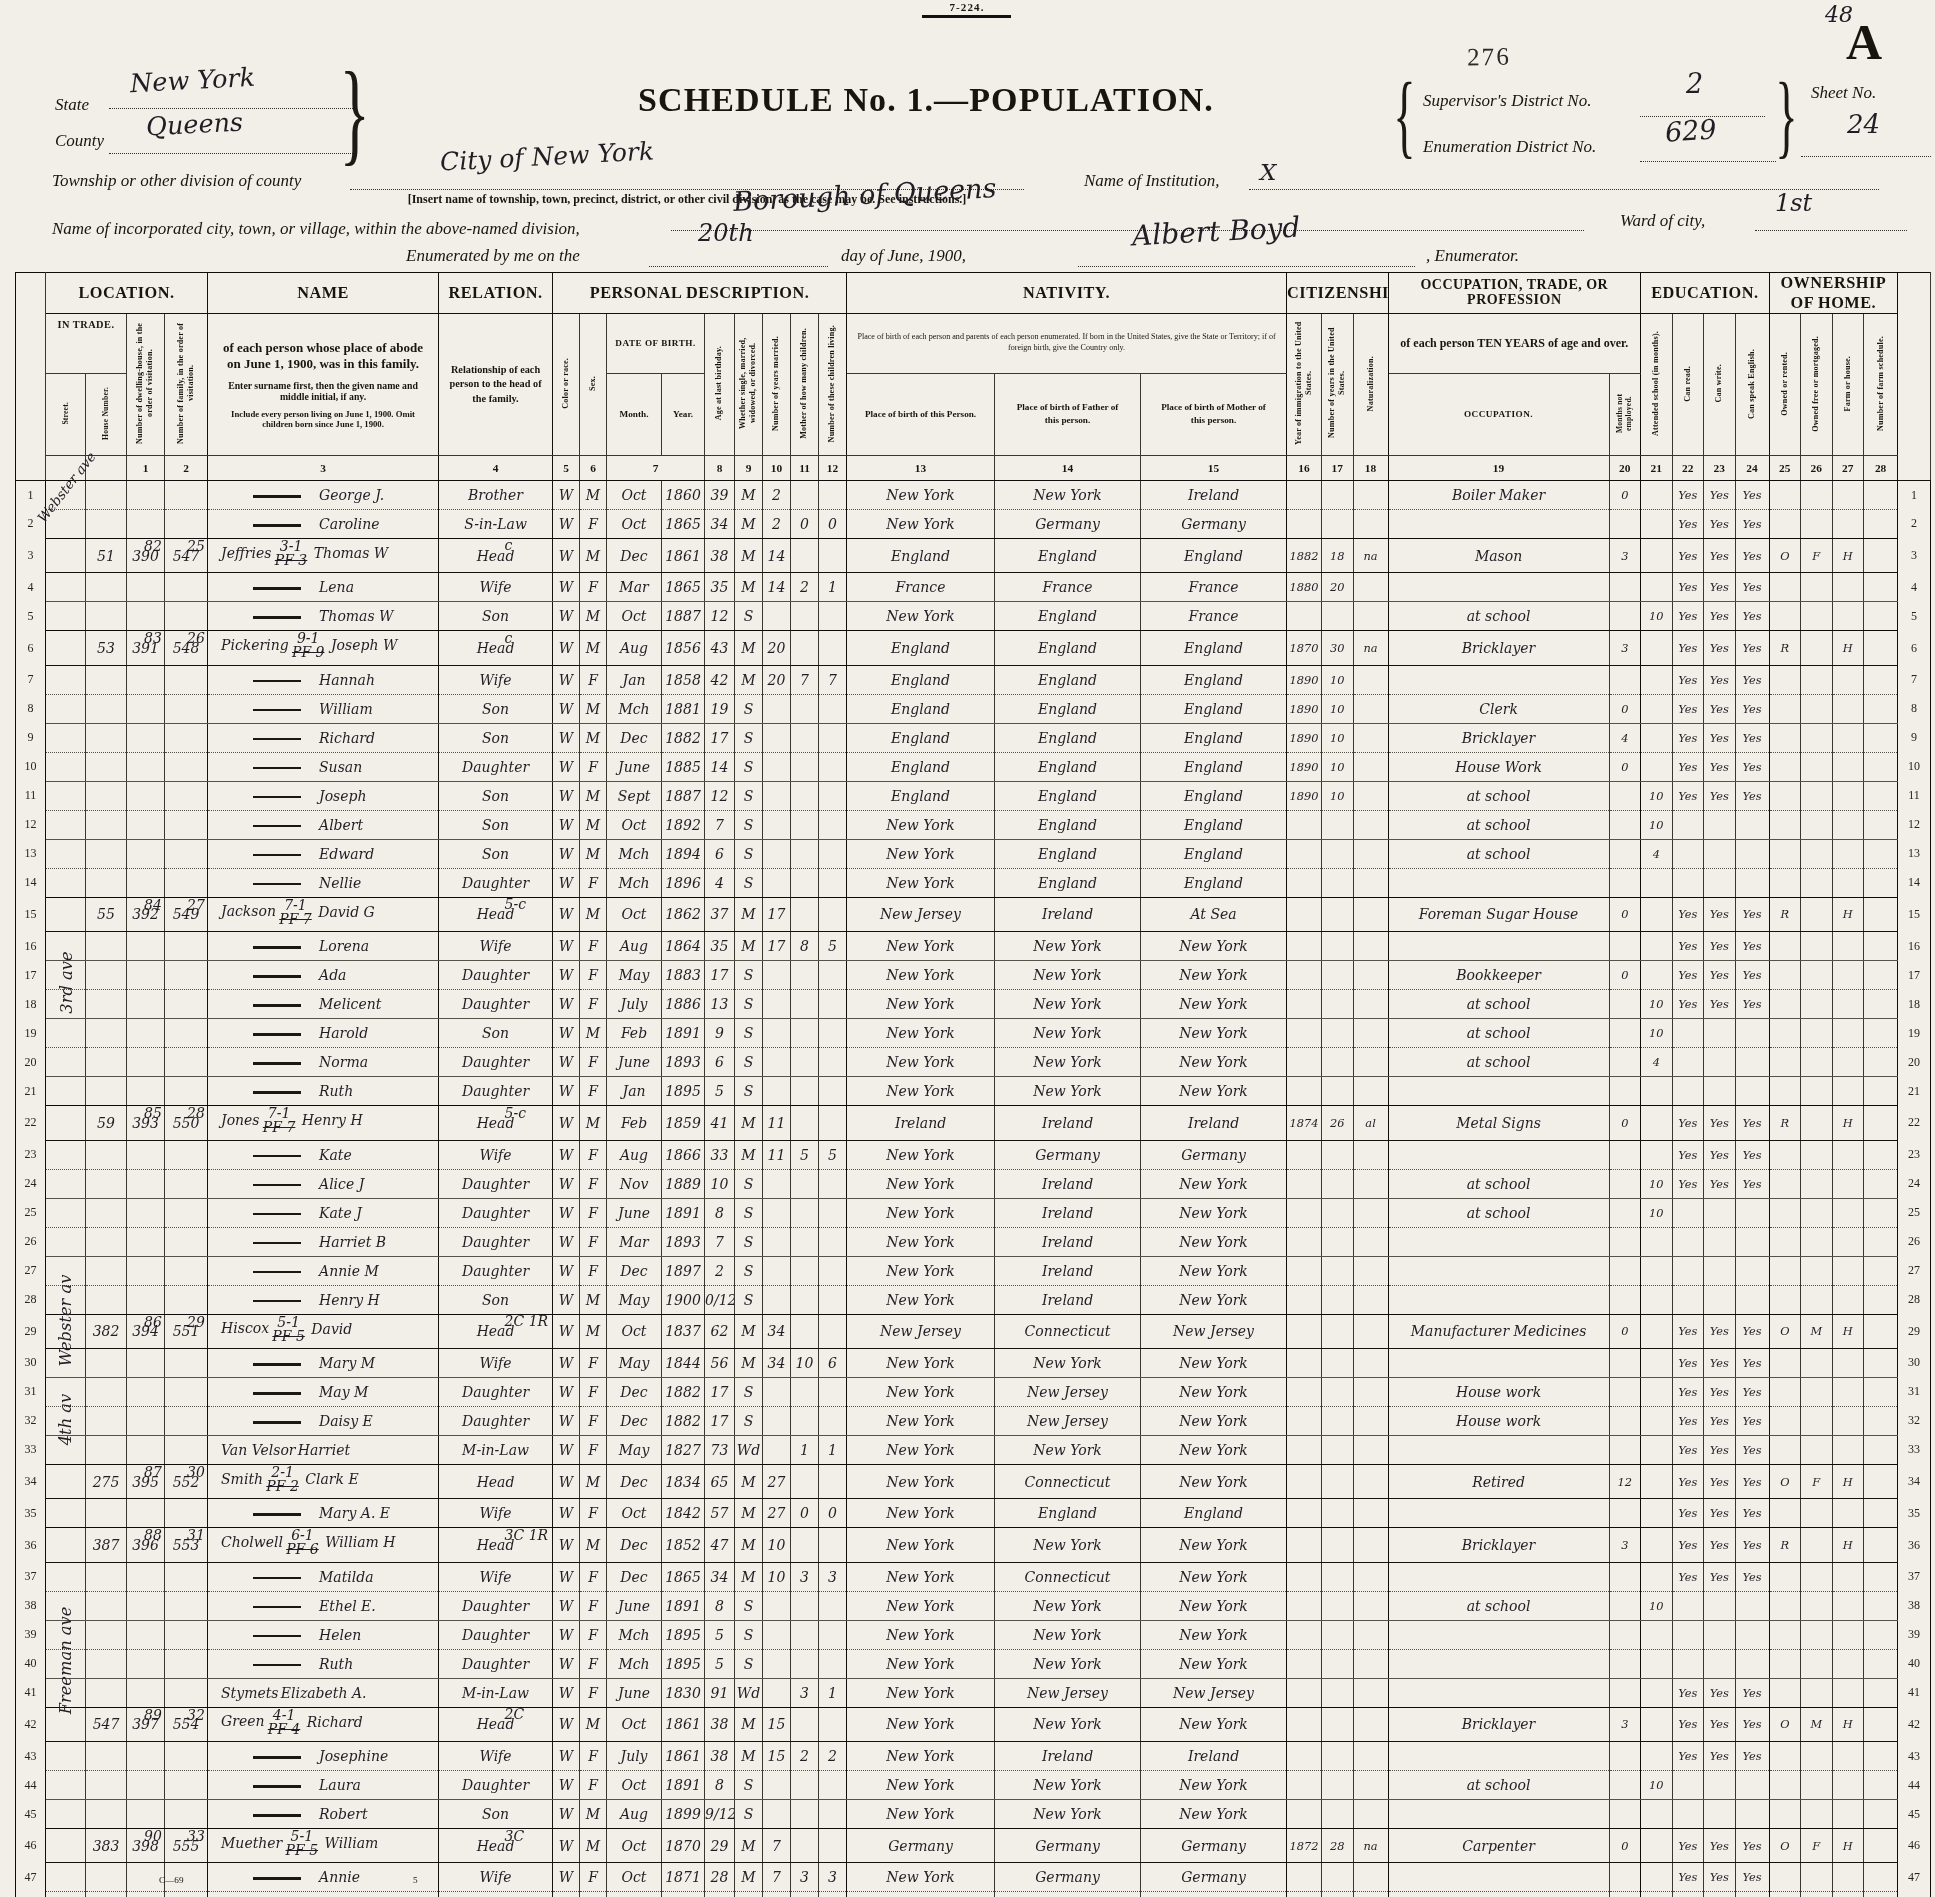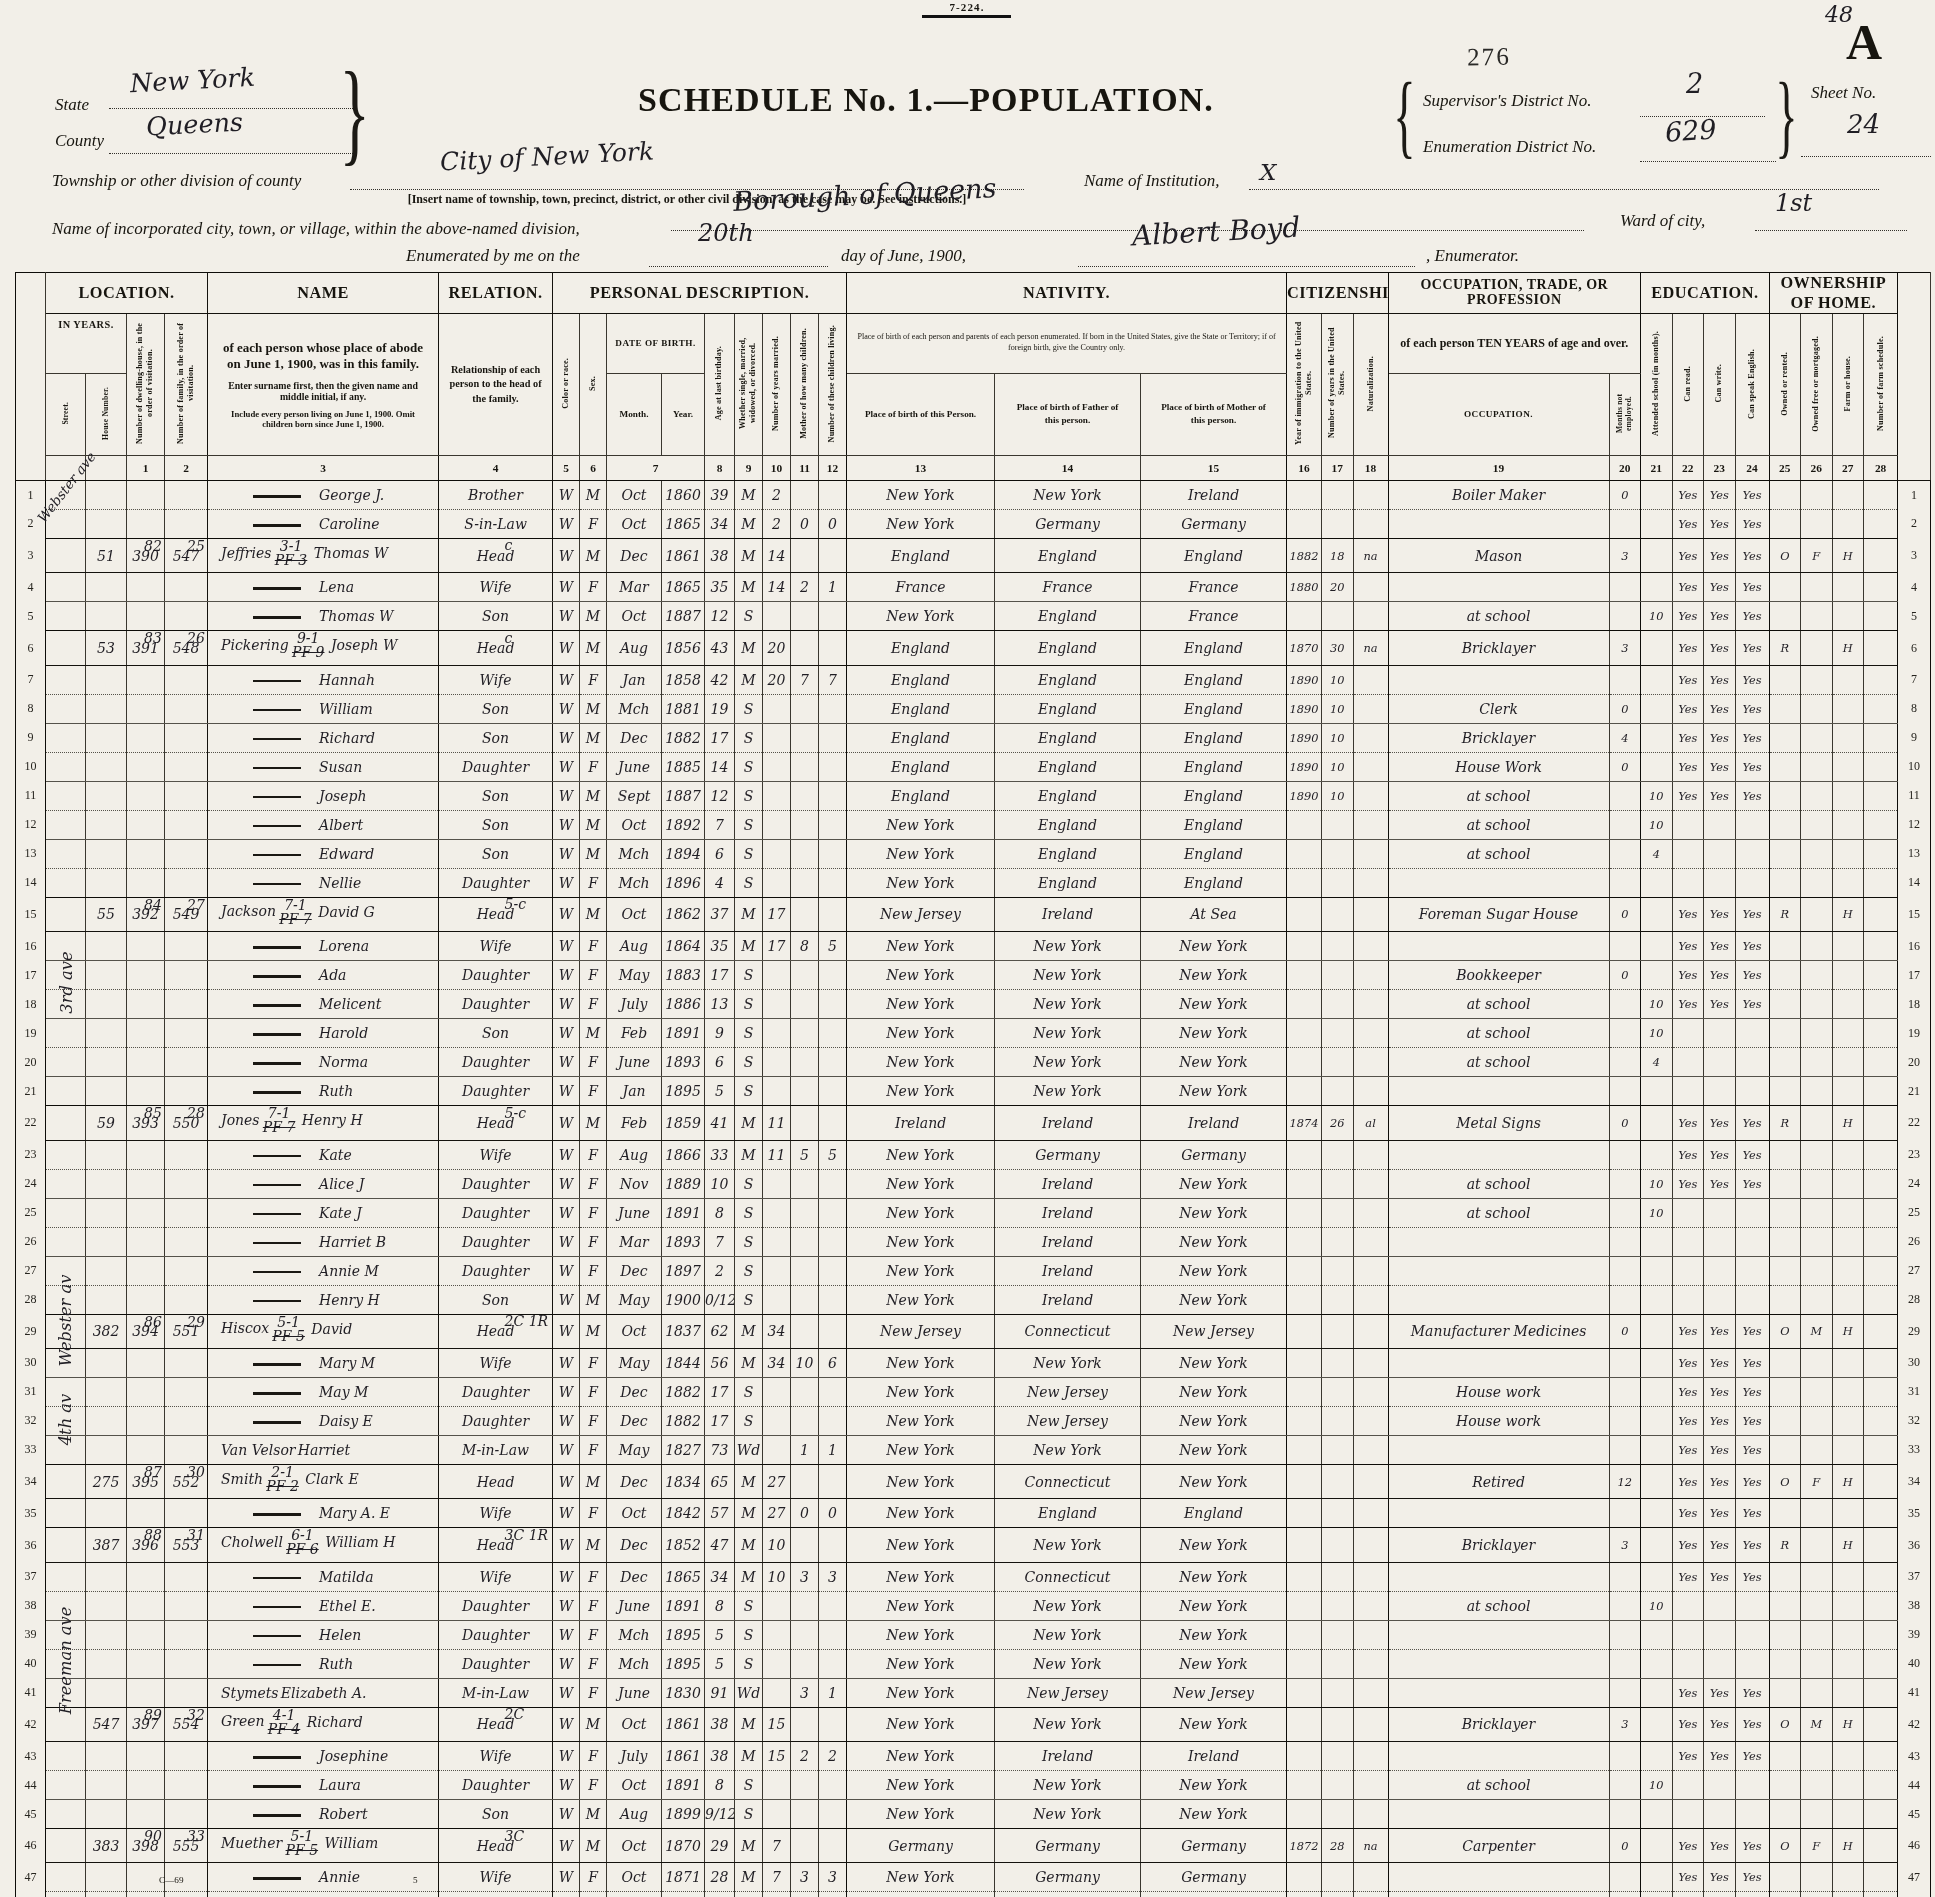--- a/index.html
+++ b/index.html
@@ -161,21 +161,21 @@
         <th class="bR2">RELATION.</th>
         <th colspan="9" class="bR3">PERSONAL DESCRIPTION.</th>
         <th colspan="3" class="bR3">NATIVITY.</th>
         <th colspan="3" class="bR3">CITIZENSHIP.</th>
         <th colspan="2" class="bR3 occ-sec">OCCUPATION, TRADE, OR PROFESSION</th>
         <th colspan="4" class="bR3">EDUCATION.</th>
         <th colspan="4" class="bR3">OWNERSHIP OF HOME.</th>
         <th rowspan="4"></th>
       </tr>
       <tr class="midrow">
-        <th colspan="2" style="vertical-align:top;padding-top:5.4px;" class="inc">IN YEARS.</th>
+        <th colspan="2" style="vertical-align:top;padding-top:5.4px;" class="inc">IN TRADE.</th>
         <th rowspan="2"><span class="vt">Number of dwelling-house, in the order of visitation.</span></th>
         <th rowspan="2" class="bR2"><span class="vt">Number of family, in the order of visitation.</span></th>
         <th rowspan="2" class="bR2 desc">
           <div style="font-size:13px;font-weight:bold;line-height:1.25;padding-bottom:7.6px;">of each person whose place of abode on June 1, 1900, was in this family.</div>
           <div style="font-size:9.8px;font-weight:bold;padding-bottom:7.6px;">Enter surname first, then the given name and middle initial, if any.</div>
           <div style="font-size:8.7px;font-weight:bold;">Include every person living on June 1, 1900.  Omit children born since June 1, 1900.</div>
         </th>
         <th rowspan="2" class="bR2">
             <div style="font-size:10.3px;font-weight:bold;padding:0 9.8px;line-height:1.4;">Relationship of each person to the head of the family.</div>
           </th>

